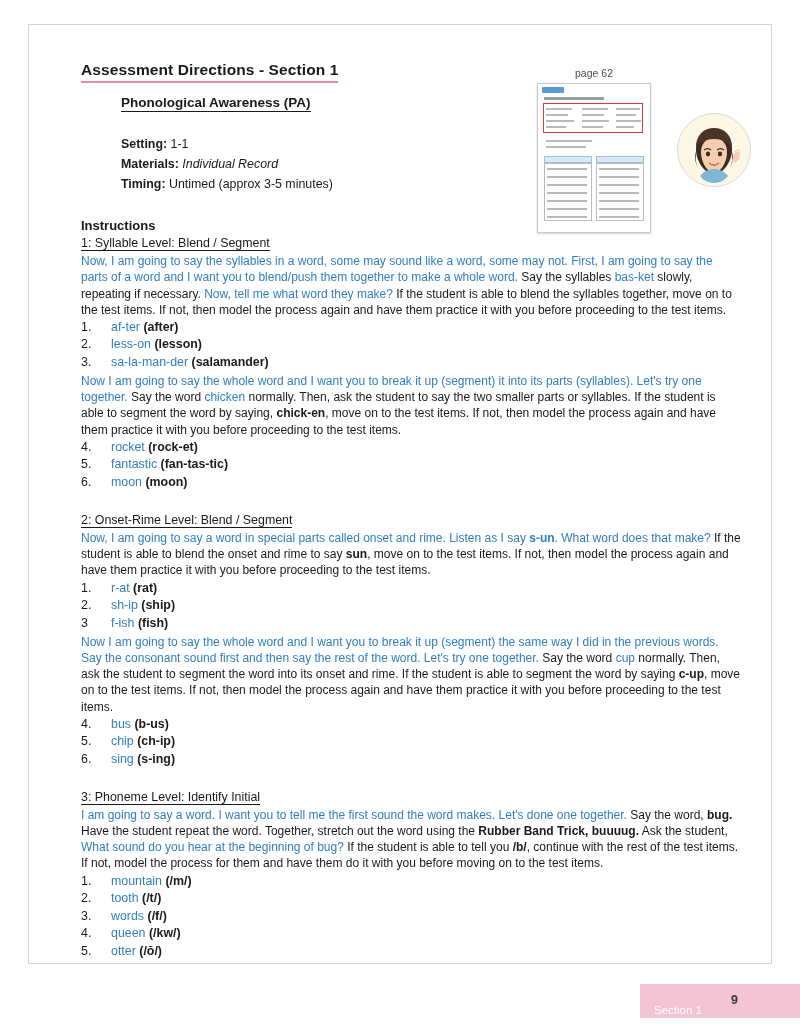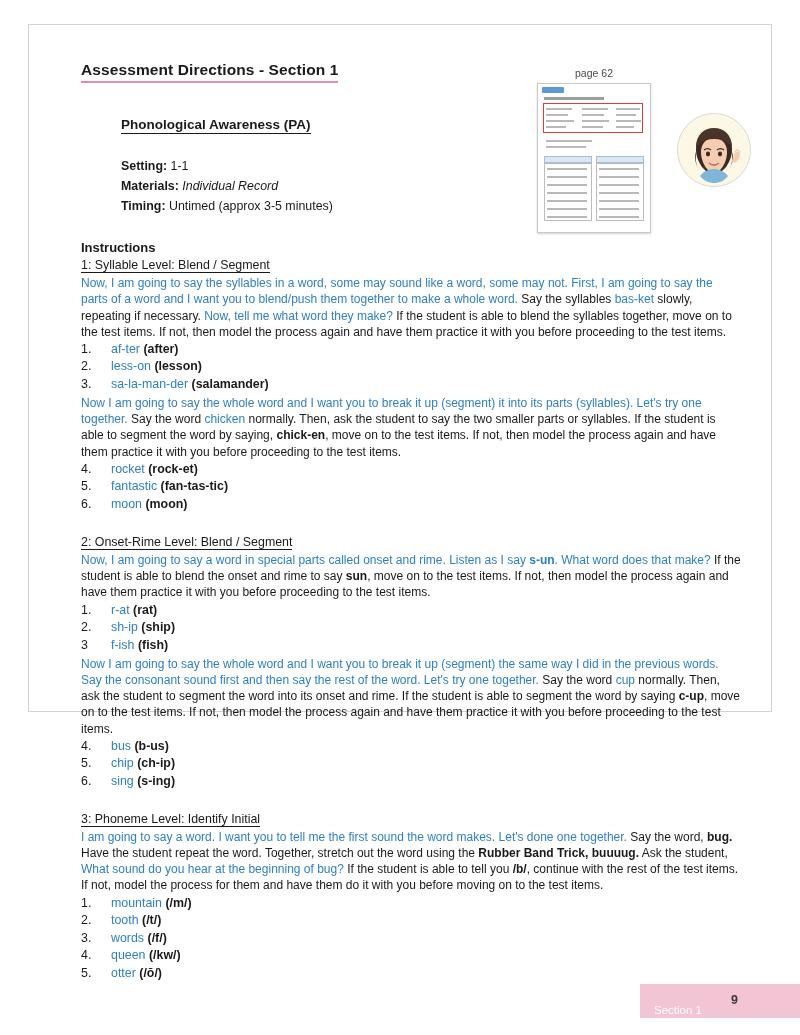--- a/index.html
+++ b/index.html
@@ -15,21 +15,21 @@
     width: 800px;
     height: 1035px;
     background: #ffffff;
     overflow: hidden;
   }
   .sheet {
     position: absolute;
     left: 28px;
     top: 24px;
     width: 744px;
-    height: 688px;
+    height: 940px;
     border: 1px solid #d2d2d2;
     background: #fff;
     box-sizing: border-box;
   }
   .content {
     position: absolute;
     left: 52px;
     top: 36px;
     width: 660px;
   }
@@ -39,21 +39,21 @@
     font-size: 15.5px;
     font-weight: bold;
     color: #1a1a1a;
     display: inline-block;
     border-bottom: 2px solid #e58ba8;
     padding-bottom: 2px;
     letter-spacing: 0.1px;
   }
 
   .subtitle {
-    margin-top: 34px;
+    margin-top: 12px;
     margin-left: 40px;
     font-size: 13.5px;
     font-weight: bold;
     color: #1a1a1a;
     display: inline-block;
     border-bottom: 1.5px solid #1a1a1a;
     padding-bottom: 1px;
   }
 
   .meta {

